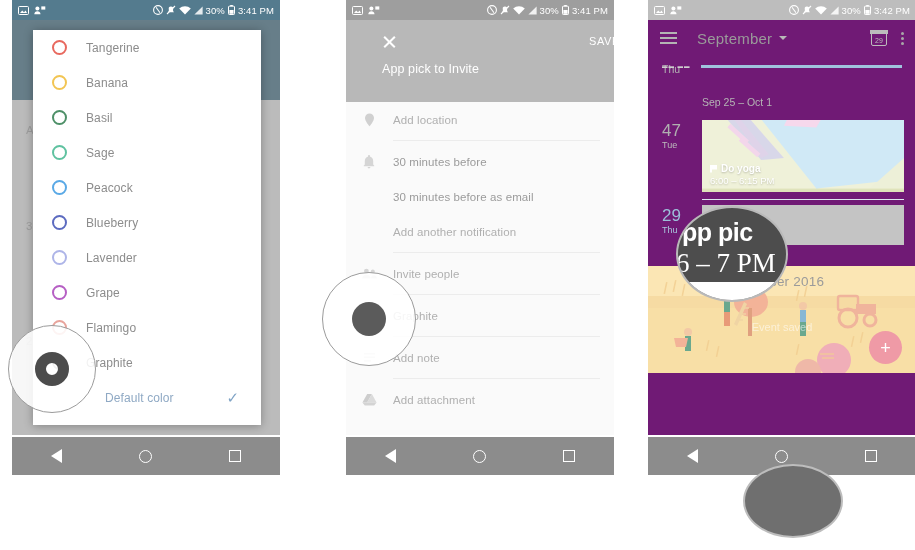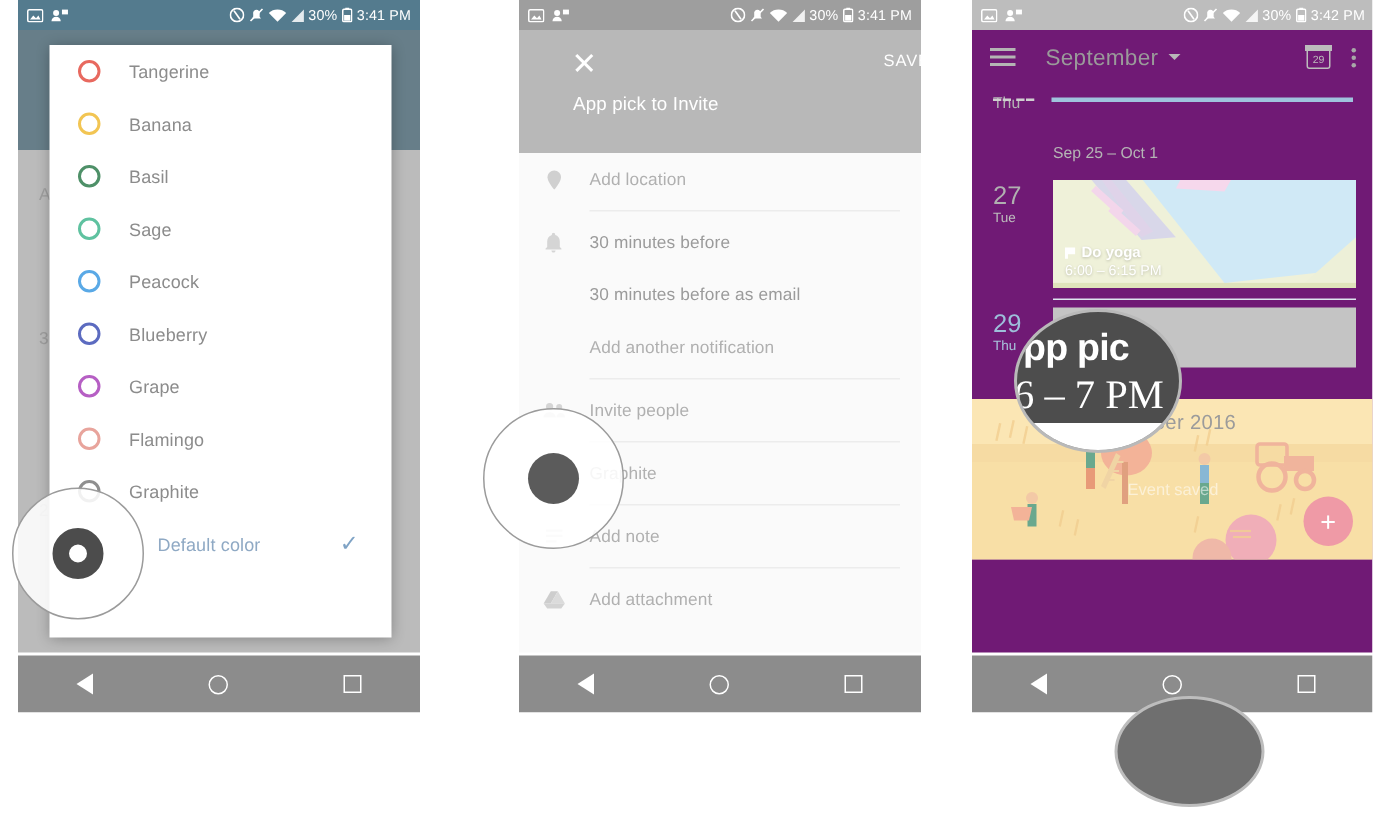--- a/index.html
+++ b/index.html
@@ -577,20 +577,24 @@
         <span class="color-ring" style="border-color:#5fc2a0"></span>
         <span class="color-label">Sage</span>
       </div>
       <div class="color-row">
         <span class="color-ring" style="border-color:#5aa9e6"></span>
         <span class="color-label">Peacock</span>
       </div>
       <div class="color-row">
         <span class="color-ring" style="border-color:#5c6bc0"></span>
         <span class="color-label">Blueberry</span>
+      </div>
+      <div class="color-row">
+        <span class="color-ring" style="border-color:#aeb5e8"></span>
+        <span class="color-label">Lavender</span>
       </div>
       <div class="color-row">
         <span class="color-ring" style="border-color:#b65fc4"></span>
         <span class="color-label">Grape</span>
       </div>
       <div class="color-row">
         <span class="color-ring" style="border-color:#e8a49c"></span>
         <span class="color-label">Flamingo</span>
       </div>
       <div class="color-row">
@@ -825,21 +829,21 @@
       <div class="weekstrip">
         <div class="weekstrip-bar"></div>
         <div class="weekstrip-ghost">▬▬  ▬▬</div>
         <div class="weekstrip-label">Thu</div>
       </div>
 
       <div class="range-label">Sep 25 – Oct 1</div>
 
       <div class="cal-event-row">
         <div class="cal-date">
-          <div class="cal-date-num">27</div>
+          <div class="cal-date-num">47</div>
           <div class="cal-date-day">Tue</div>
         </div>
         <div class="event-card">
           <svg class="yoga-art" viewBox="0 0 212 72" preserveAspectRatio="none">
             <rect x="0" y="0" width="212" height="72" fill="#e2e5bb"></rect>
             <path d="M58 -6 L212 -6 L212 62 L120 72 Z" fill="#a9d8ef"></path>
             <path d="M150 -6 L212 -6 L212 30 Z" fill="#e2e5bb" opacity=".0"></path>
             <path d="M176 72 L212 40 L212 72 Z" fill="#dfe3b8"></path>
             <g>
               <path d="M22 -6 L46 -6 L86 40 L62 42 Z" fill="#b9b7d8"></path>

